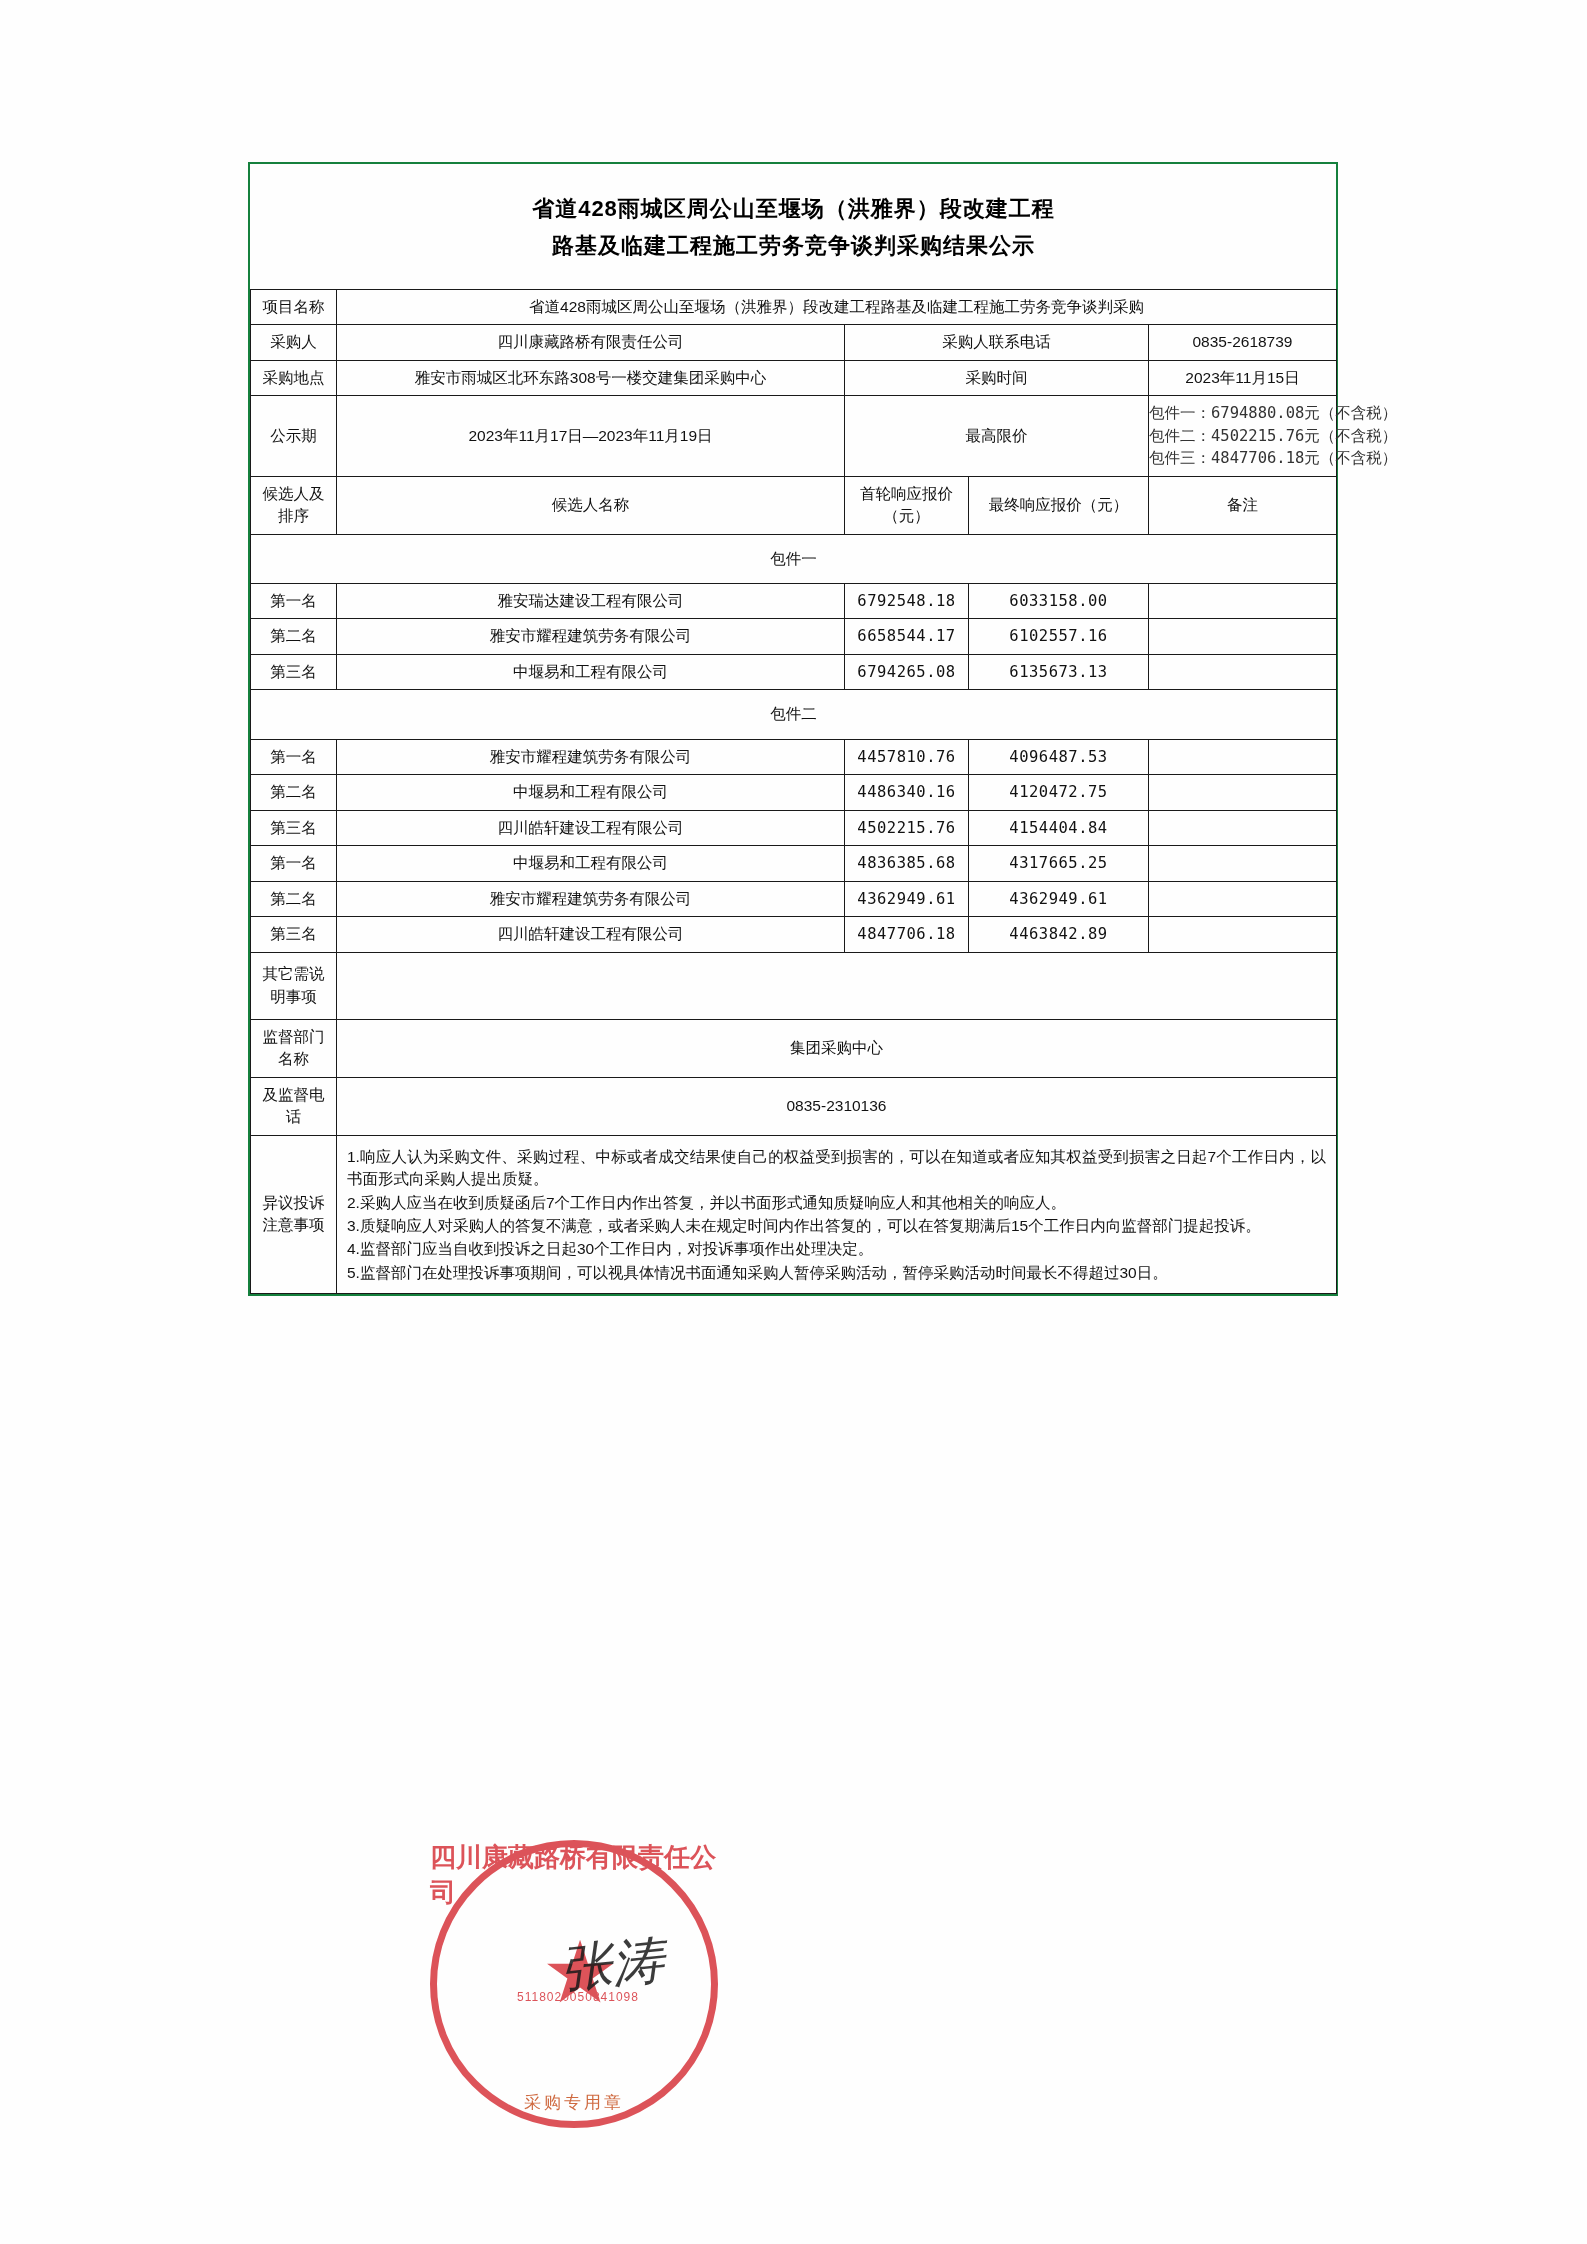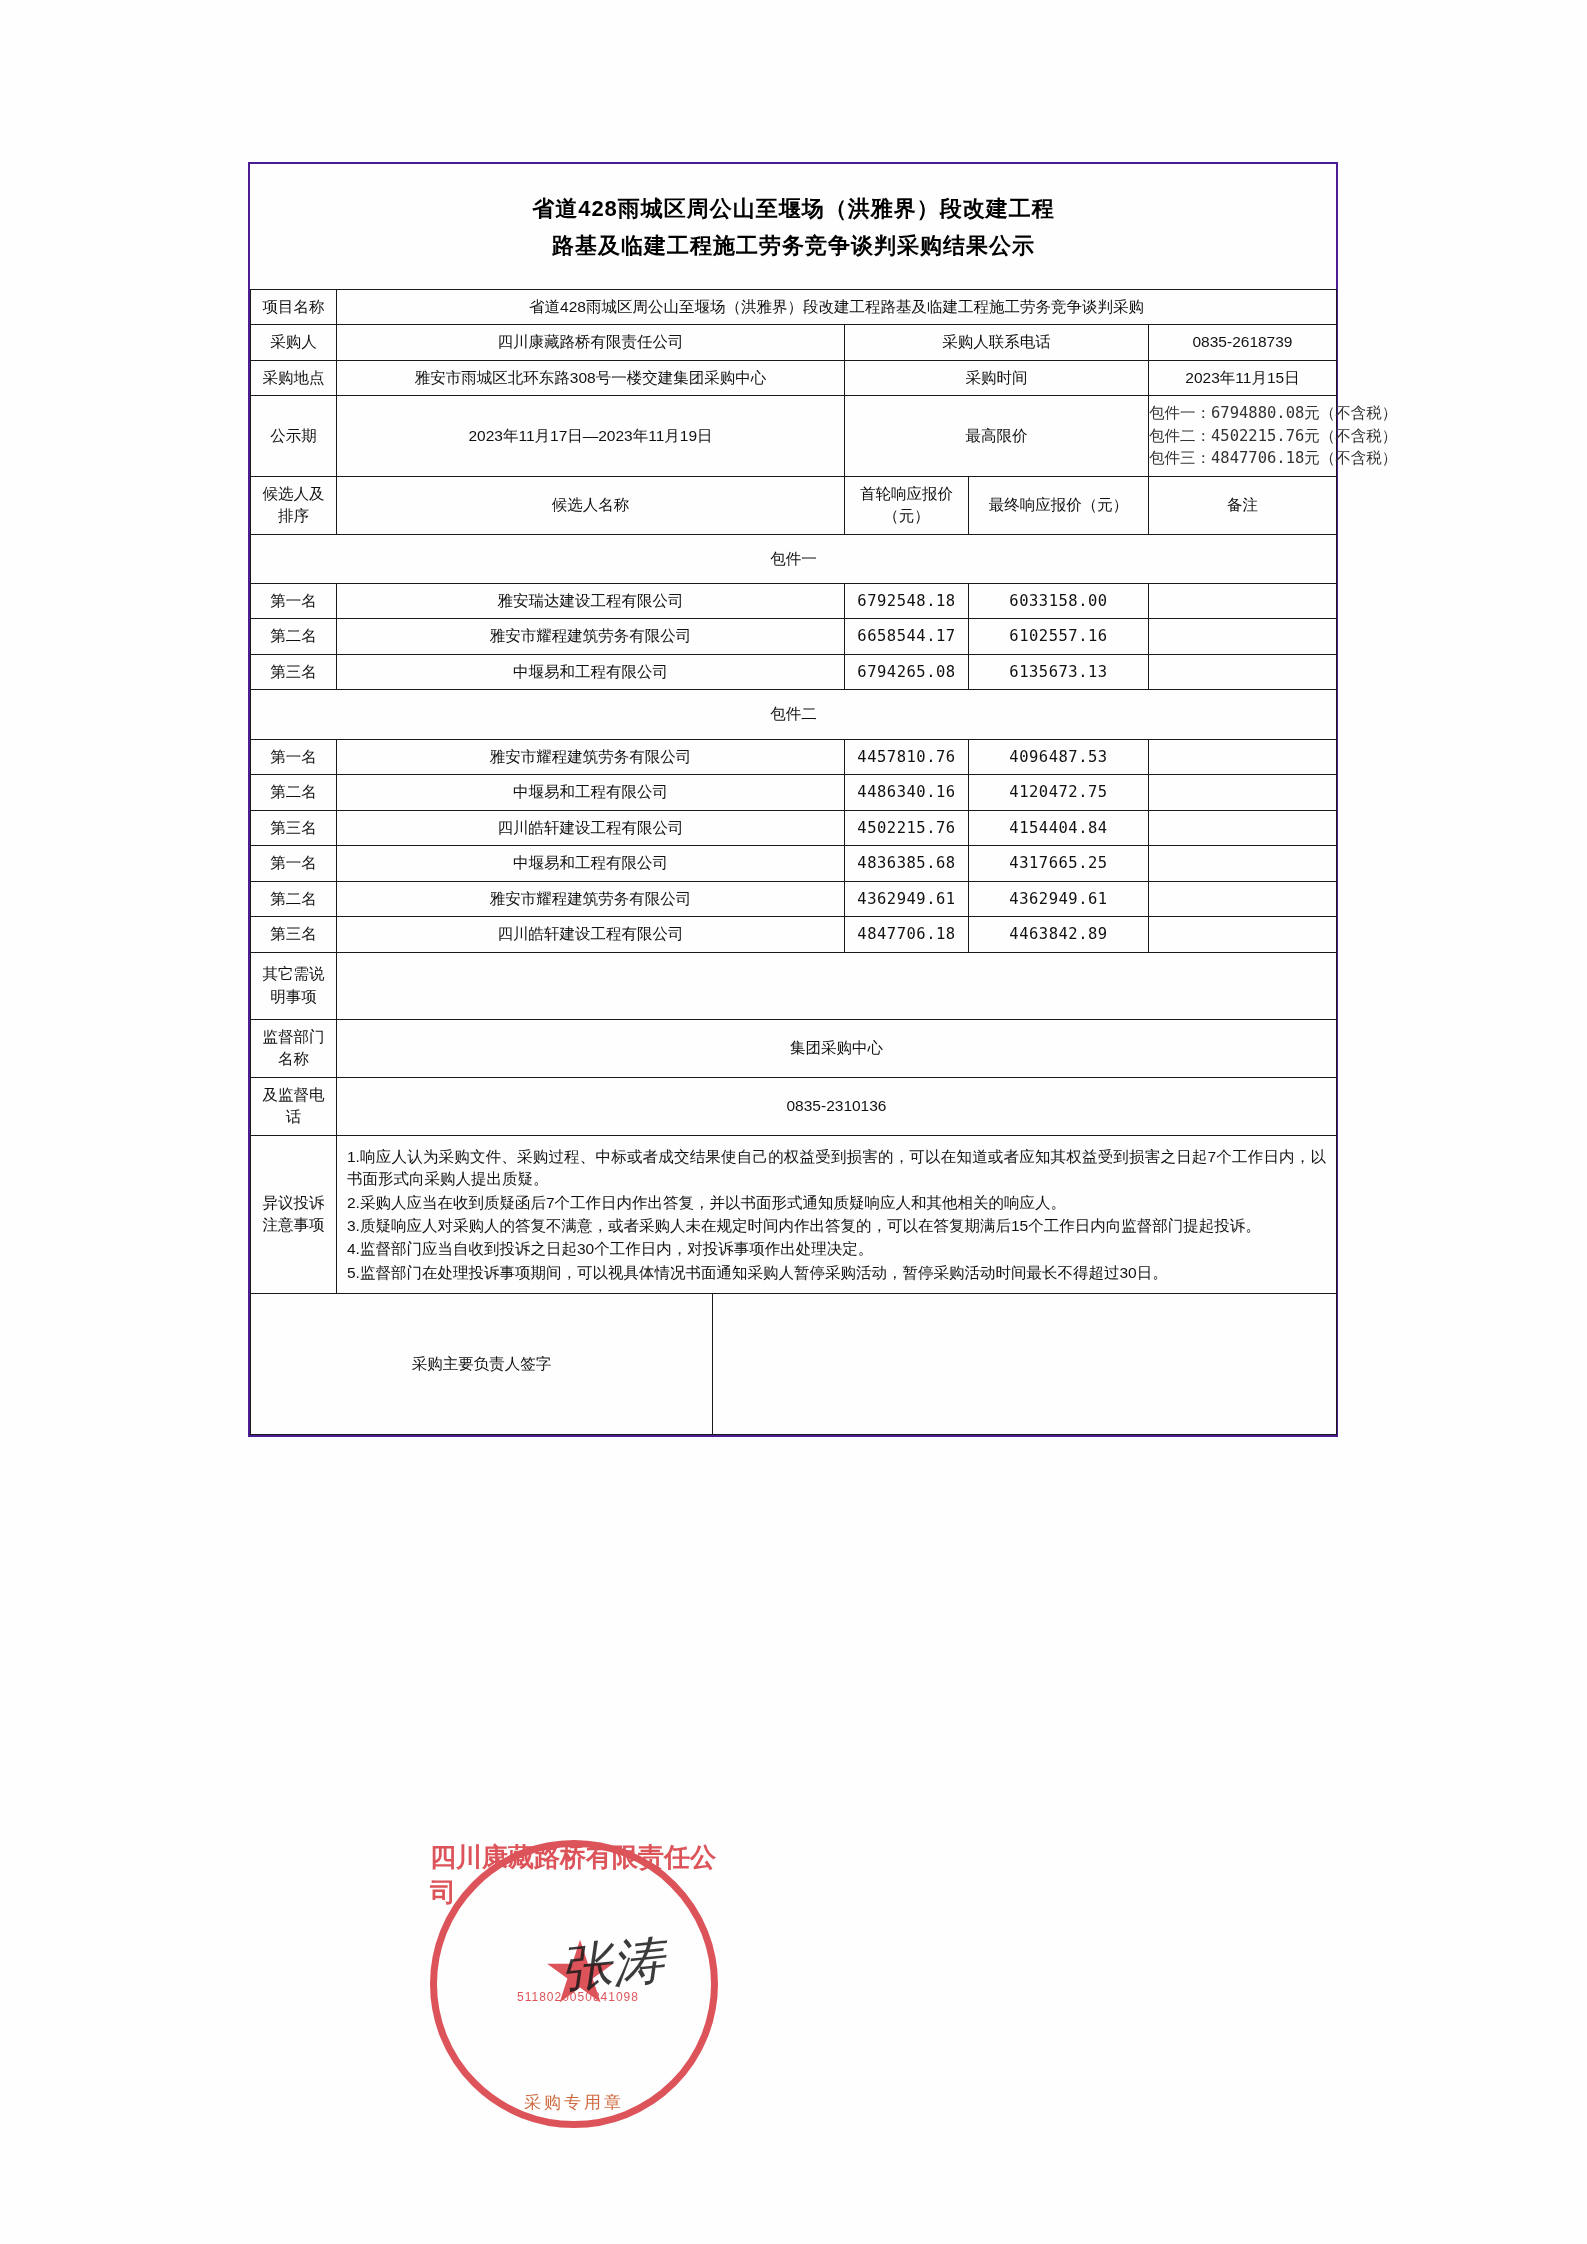--- a/index.html
+++ b/index.html
@@ -20,21 +20,21 @@
     left: 0; top: 0;
     width: 1587px;
     height: 2244px;
     background: #fefefe;
   }
   .doc {
     position: absolute;
     left: 248px;
     top: 162px;
     width: 1090px;
-    border: 2px solid #4c1d95;
+    border: 2px solid #15803d;
     box-sizing: border-box;
     background: transparent;
   }
   table.main {
     width: 100%;
     border-collapse: collapse;
     table-layout: fixed;
   }
   table.main td {
     border: 1px solid #1a1a1a;
@@ -309,24 +309,20 @@
         <td class="lbl">异议投诉注意事项</td>
         <td class="notes" colspan="5">
           <p>1.响应人认为采购文件、采购过程、中标或者成交结果使自己的权益受到损害的，可以在知道或者应知其权益受到损害之日起7个工作日内，以书面形式向采购人提出质疑。</p>
           <p>2.采购人应当在收到质疑函后7个工作日内作出答复，并以书面形式通知质疑响应人和其他相关的响应人。</p>
           <p>3.质疑响应人对采购人的答复不满意，或者采购人未在规定时间内作出答复的，可以在答复期满后15个工作日内向监督部门提起投诉。</p>
           <p>4.监督部门应当自收到投诉之日起30个工作日内，对投诉事项作出处理决定。</p>
           <p>5.监督部门在处理投诉事项期间，可以视具体情况书面通知采购人暂停采购活动，暂停采购活动时间最长不得超过30日。</p>
         </td>
       </tr>
 
-      <tr class="sig-row">
-        <td class="sign-label" colspan="2">采购主要负责人签字</td>
-        <td colspan="4"></td>
-      </tr>
     </tbody>
       </table>
   </div>
 
   <div class="seal">
     <div class="seal-circle"></div>
     <div class="seal-star">★</div>
     <div class="seal-top-text">四川康藏路桥有限责任公司</div>
     <div class="seal-code">5118020050841098</div>
     <div class="seal-bottom">采购专用章</div>

